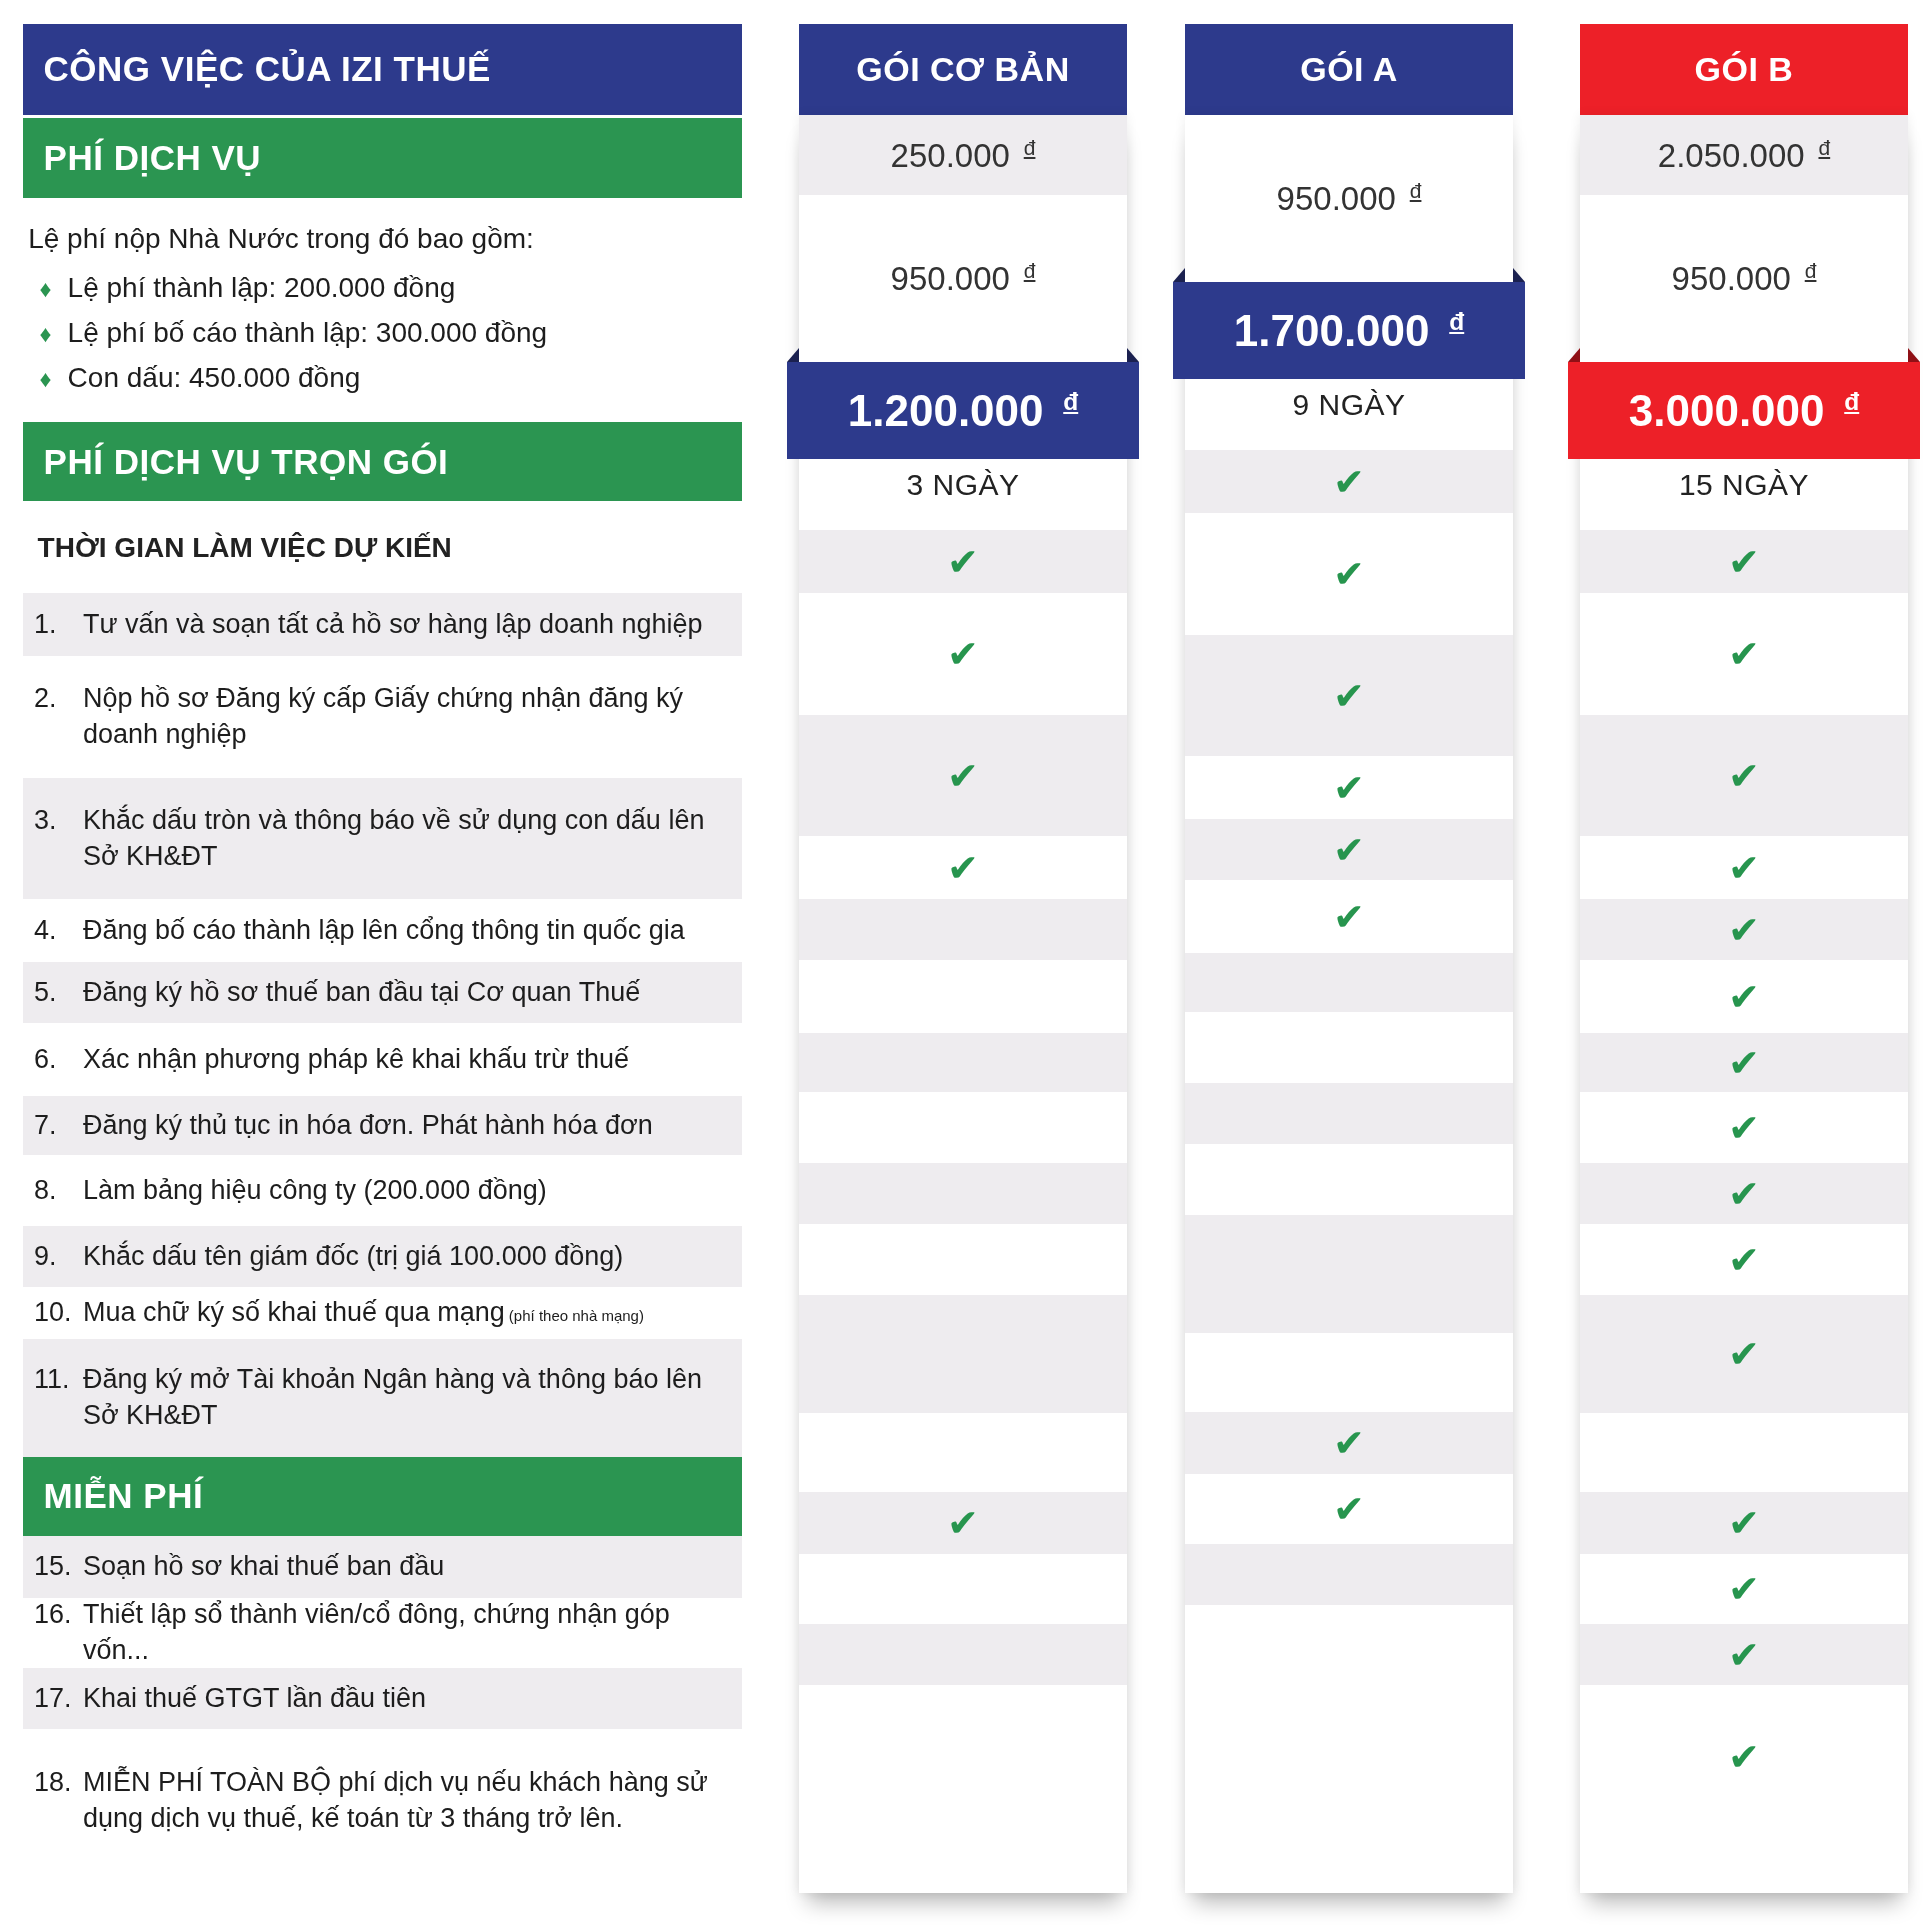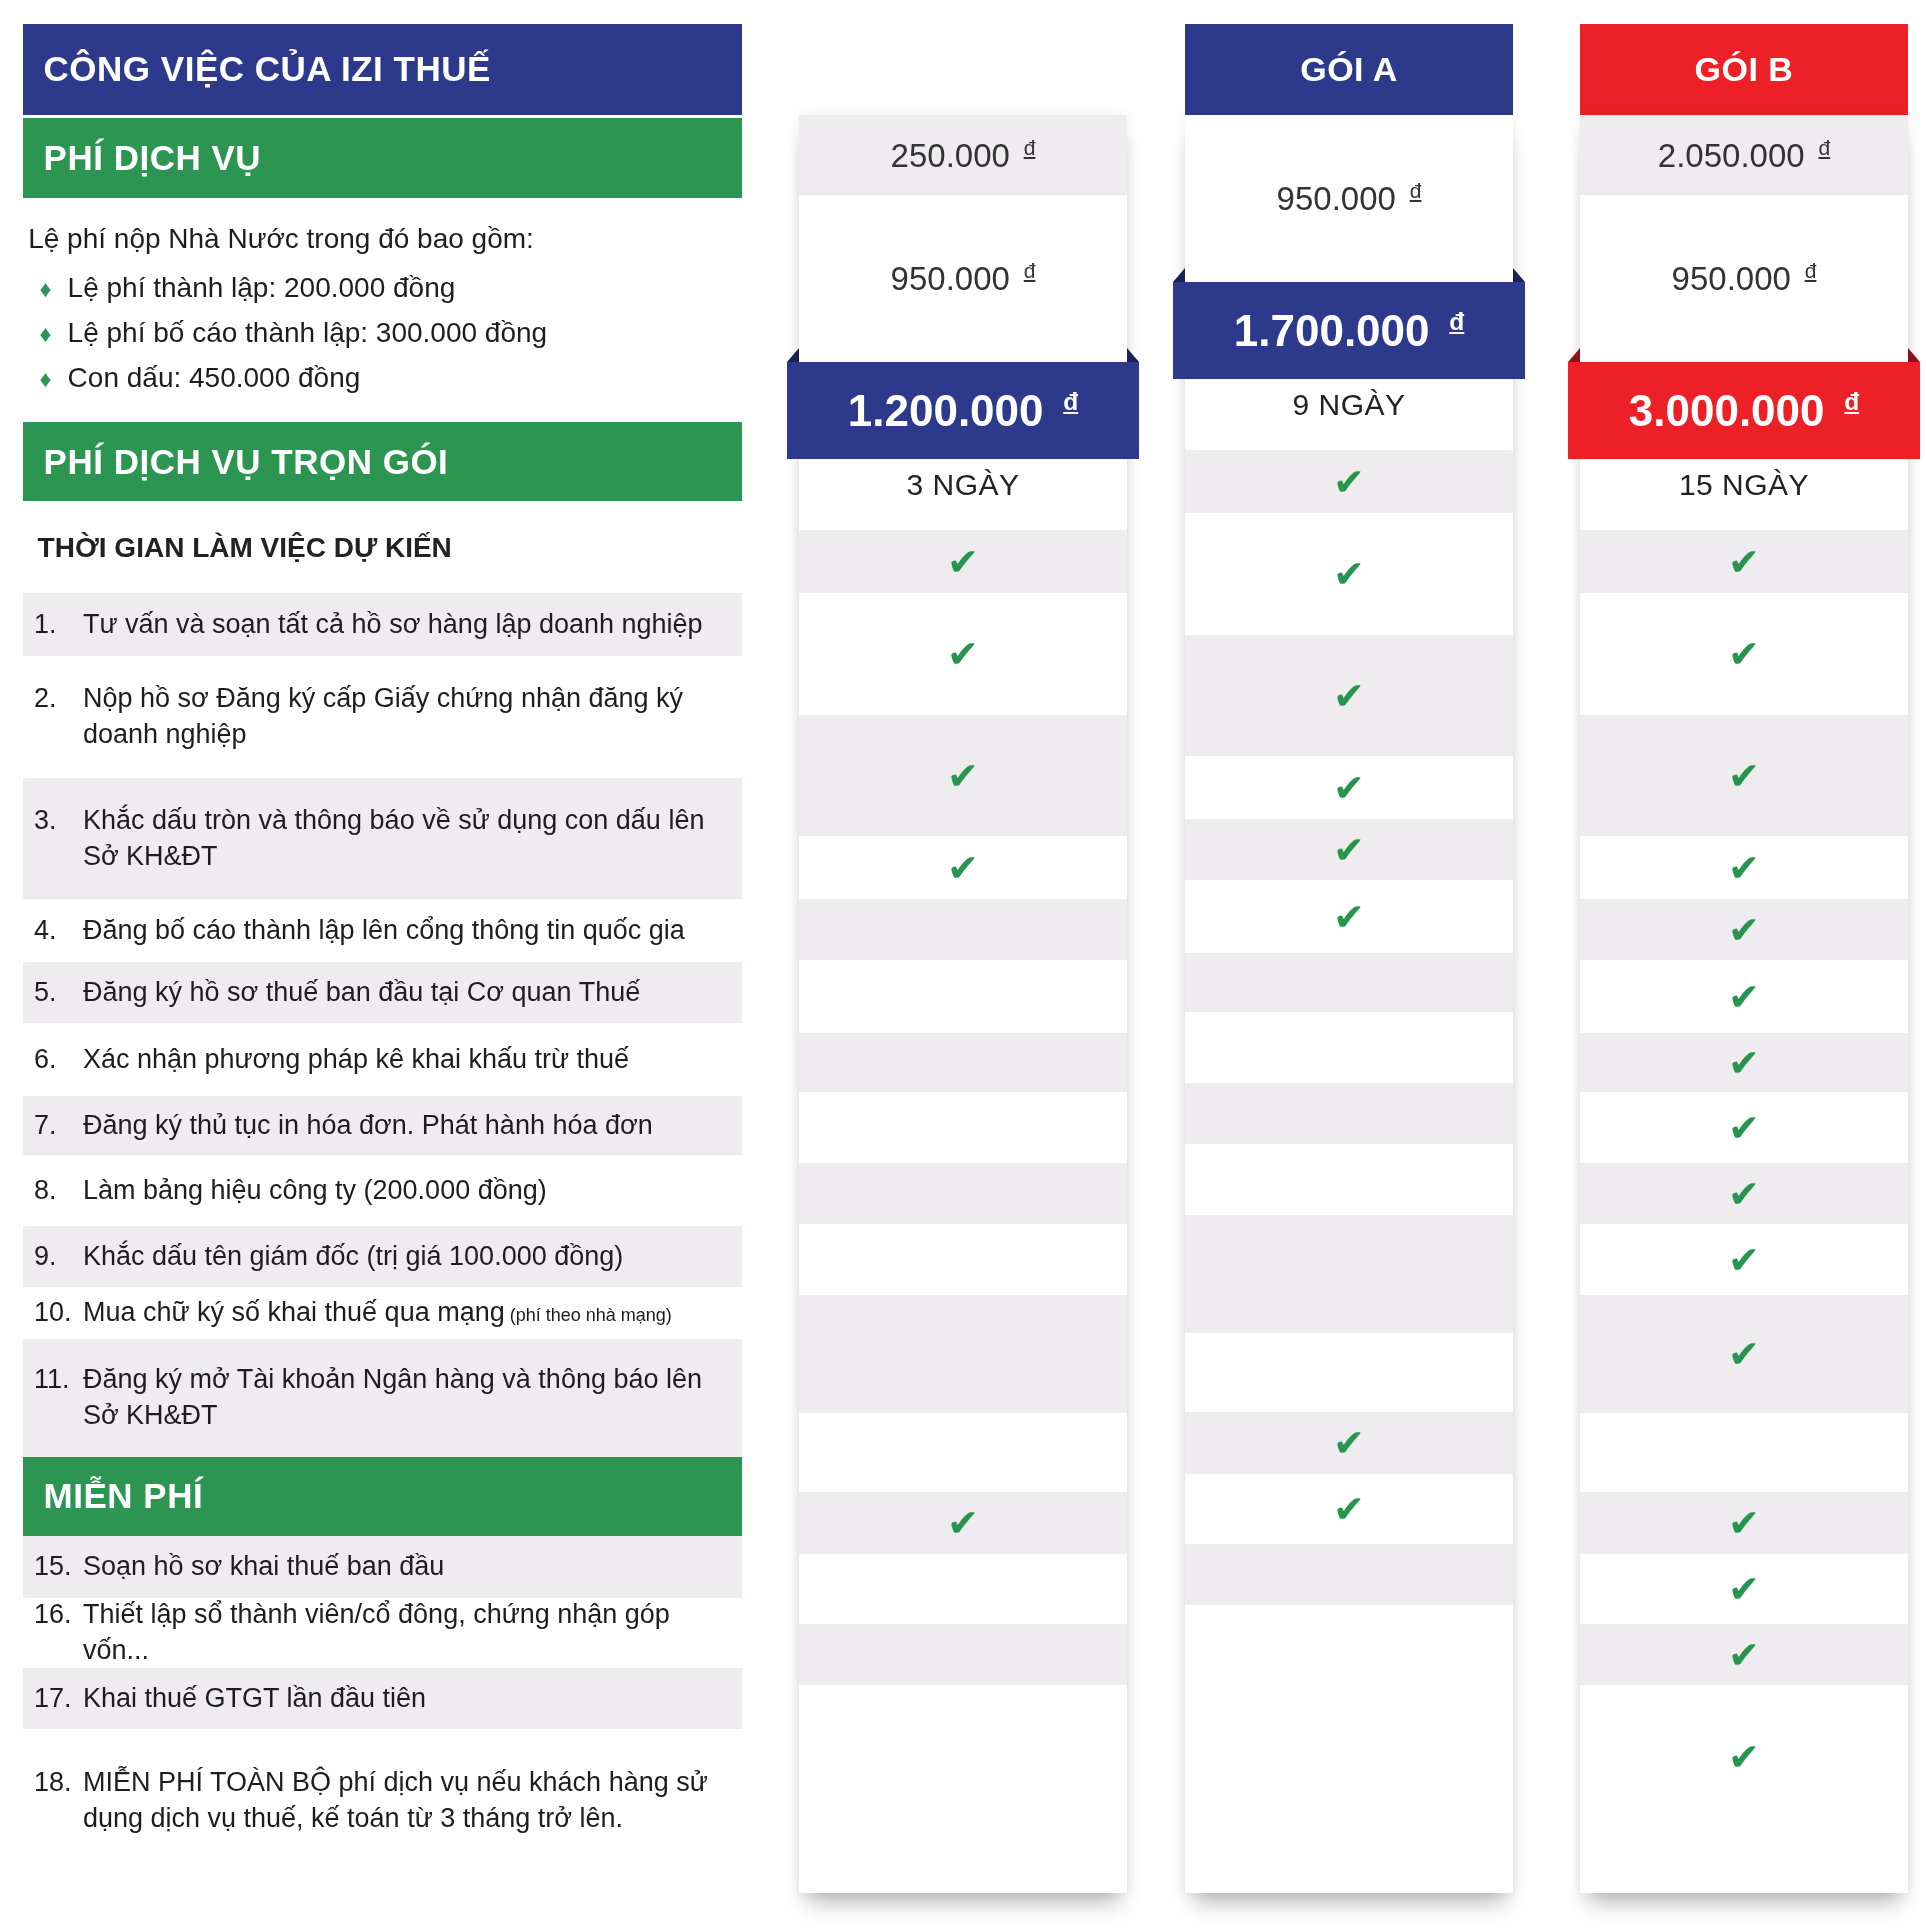--- a/index.html
+++ b/index.html
@@ -32,21 +32,21 @@
   .diamond{color:var(--green);font-size:23.5px;margin-right:16px;flex:0 0 auto;}
   .hdr3{position:absolute;top:422px;left:0;right:0;height:79px;}
   .duration-label{position:absolute;top:502px;left:0;right:0;height:91px;display:flex;
                   align-items:center;padding-left:15px;font-weight:bold;font-size:28px;color:#222;}
   #left-rows{position:absolute;top:593px;left:0;right:0;}
   .trow{display:flex;align-items:center;padding:0 9.4px 0 11.3px;font-size:27px;line-height:1.32;}
   .trow.stripe{background:var(--stripe);}
   .tbody{display:flex;align-items:flex-start;width:100%;}
   .tnum{flex:0 0 49px;}
   .tlabel{flex:1;padding-right:3.8px;}
-  .note{font-size:18px;}
+  .note{font-size:15px;}
   .trow.section{padding:0;}
   .sec-bar{width:100%;height:100%;}
 
   
   .col{position:absolute;top:0;width:328px;height:1893px;}
   .col-header{position:absolute;top:23.5px;left:0;right:0;height:91px;display:flex;align-items:center;
               justify-content:center;color:#fff;font-weight:bold;font-size:34px;letter-spacing:0.5px;}
   .col.blue .col-header{background:var(--blue);}
   .col.red  .col-header{background:var(--red);}
   .card{position:absolute;top:115px;left:0;right:0;height:1778px;background:#fff;
@@ -199,20 +199,23 @@
       <div class="tbody">
         <span class="tnum">18.</span>
         <span class="tlabel">MIỄN PHÍ TOÀN BỘ phí dịch vụ nếu khách hàng sử dụng dịch vụ thuế, kế toán từ 3 tháng trở lên.</span>
       </div>
     </div>
       </div>
   </aside>
 
   <div id="columns">
       <div class="col blue" style="left: 799px;">
+      <div class="col-header">
+        <span class="col-name">GÓI CƠ BẢN</span>
+      </div>
       <div class="card">
         <div class="cell fee-cell stripe">
           <span class="price">250.000 <sup class="dong">đ</sup></span>
         </div>
         <div class="cell gov-cell">
           <span class="price">950.000 <sup class="dong">đ</sup></span>
         </div>
         <div class="cell ribbon-slot">
           <div class="ribbon">
             <span class="ribbon-price">1.200.000 <sup class="dong">đ</sup></span>

